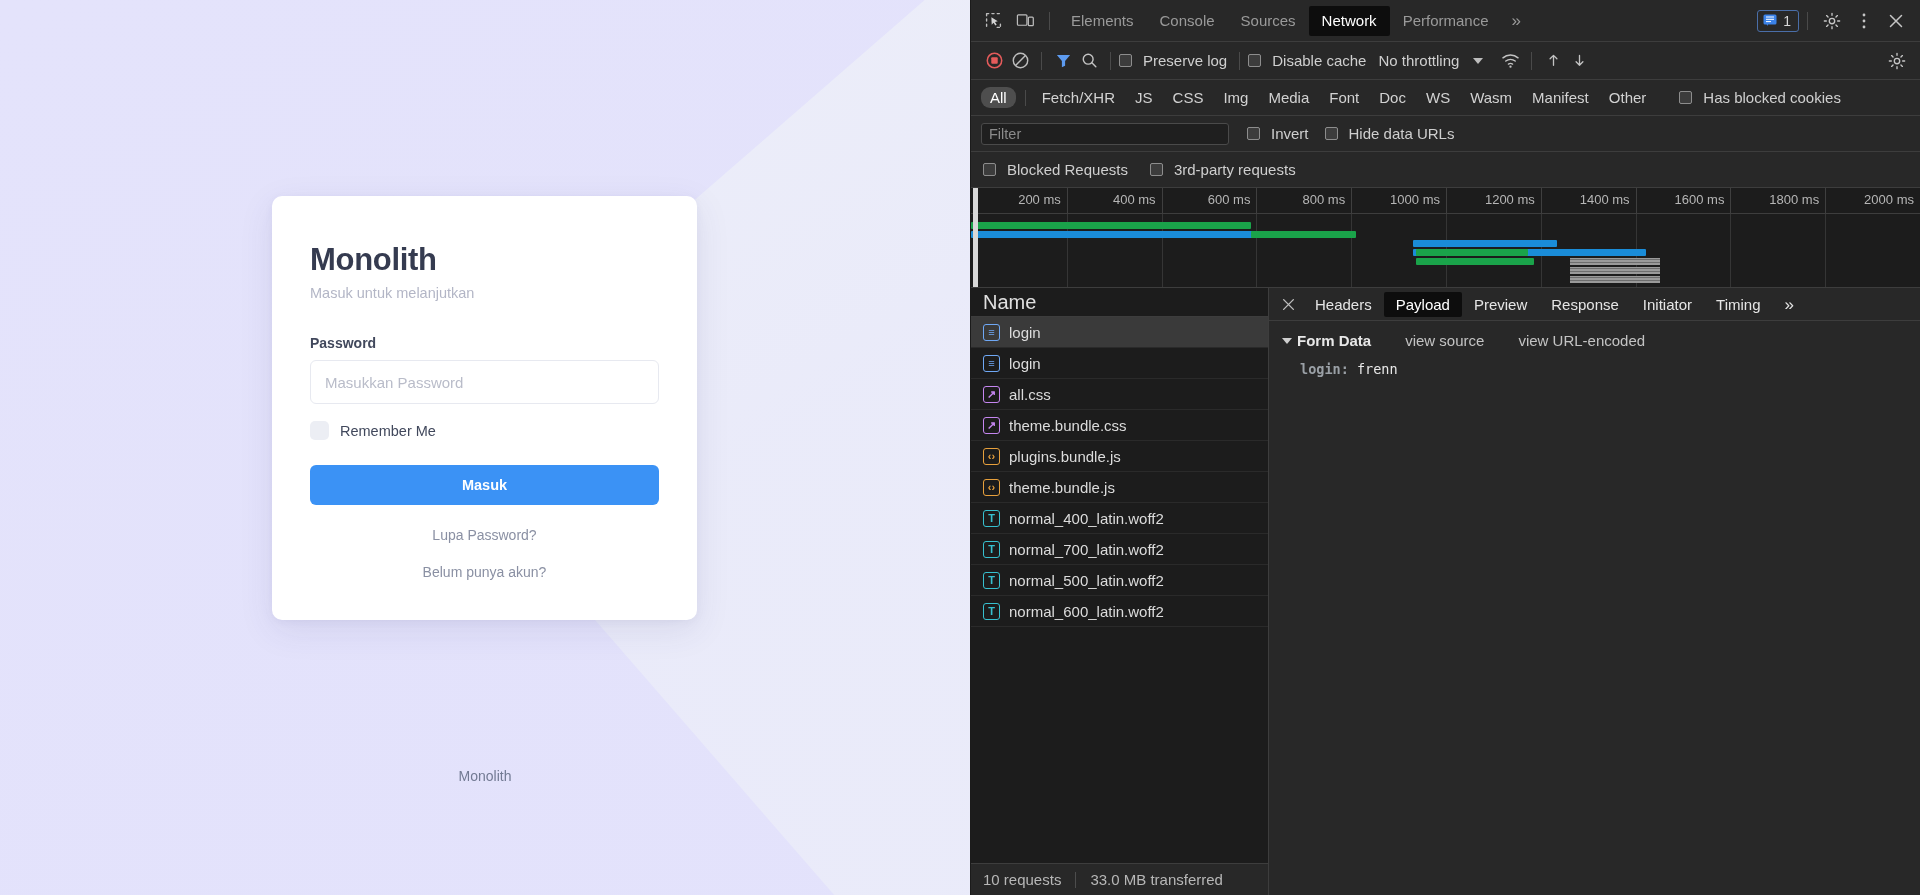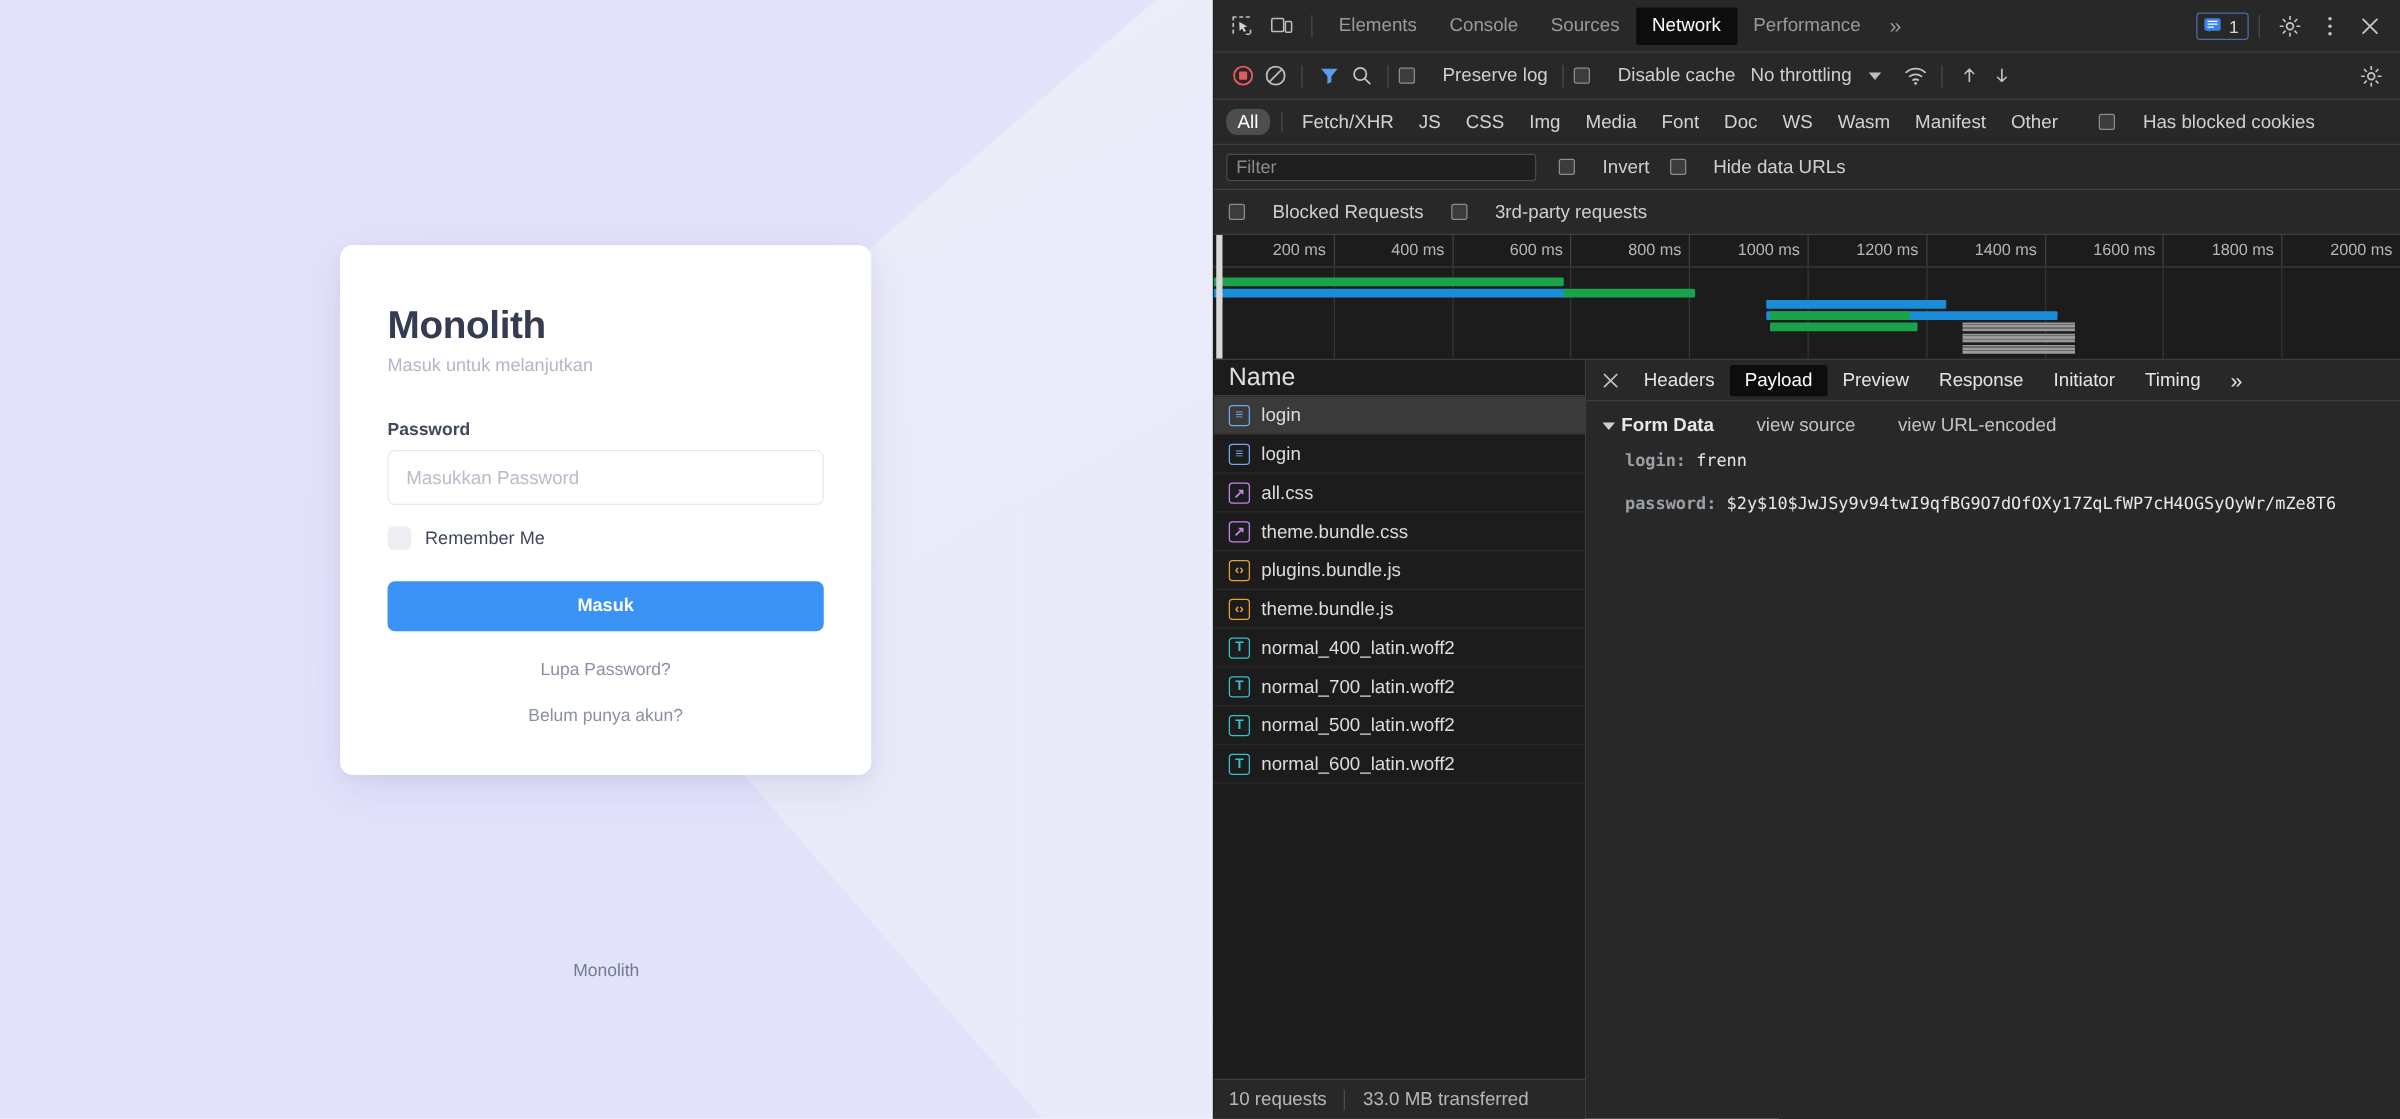--- a/index.html
+++ b/index.html
@@ -185,21 +185,21 @@
   }
 
   
   .dt-row {
     display: flex; align-items: center;
     padding-left: 10px;
     border-bottom: 1px solid #3d3d3d;
   }
   .dt-controls { height: 38px; flex: 0 0 38px; }
   .ctl { display: flex; align-items: center; justify-content: center; width: 26px; height: 26px; cursor: pointer; }
-  .chk-lbl { display: flex; align-items: center; gap: 22px; cursor: pointer; color: #cfcfcf; margin-right: 4px; font-size:15px;}
+  .chk-lbl { display: flex; align-items: center; gap: 11px; cursor: pointer; color: #cfcfcf; margin-right: 4px; font-size:15px;}
   .chk {
     width: 13px; height: 13px; border: 1px solid #8d8d8d;
     border-radius: 2px; background: #3c3c3c; flex: 0 0 13px;
   }
   .throttle {
     display: flex; align-items: center; gap: 8px;
     color: #cfcfcf; margin-left: 8px; cursor: pointer; font-size:15px;
   }
   .caret-dn {
     width: 0; height: 0;
@@ -673,19 +673,18 @@
 
         <div class="payload">
           <div class="pl-head">
             <span class="tri"></span>
             <span class="pl-title">Form Data</span>
             <span class="pl-link">view source</span>
             <span class="pl-link">view URL-encoded</span>
           </div>
           <div id="pl-fields">
               <div class="pl-entry"><span class="pl-key">login: </span><span class="pl-val">frenn</span></div>
-              <div class="pl-entry"><span class="pl-key">password: </span><span class="pl-val">$2y$10$JwJSy9v94twI9qfBG9O7dOfOXy17ZqLfWP7cH4OGSyOyWr/mZe8T6</span></div>
             </div>
         </div>
       </div>
     </div>
   </div>
 </div>
 
 </body></html>

